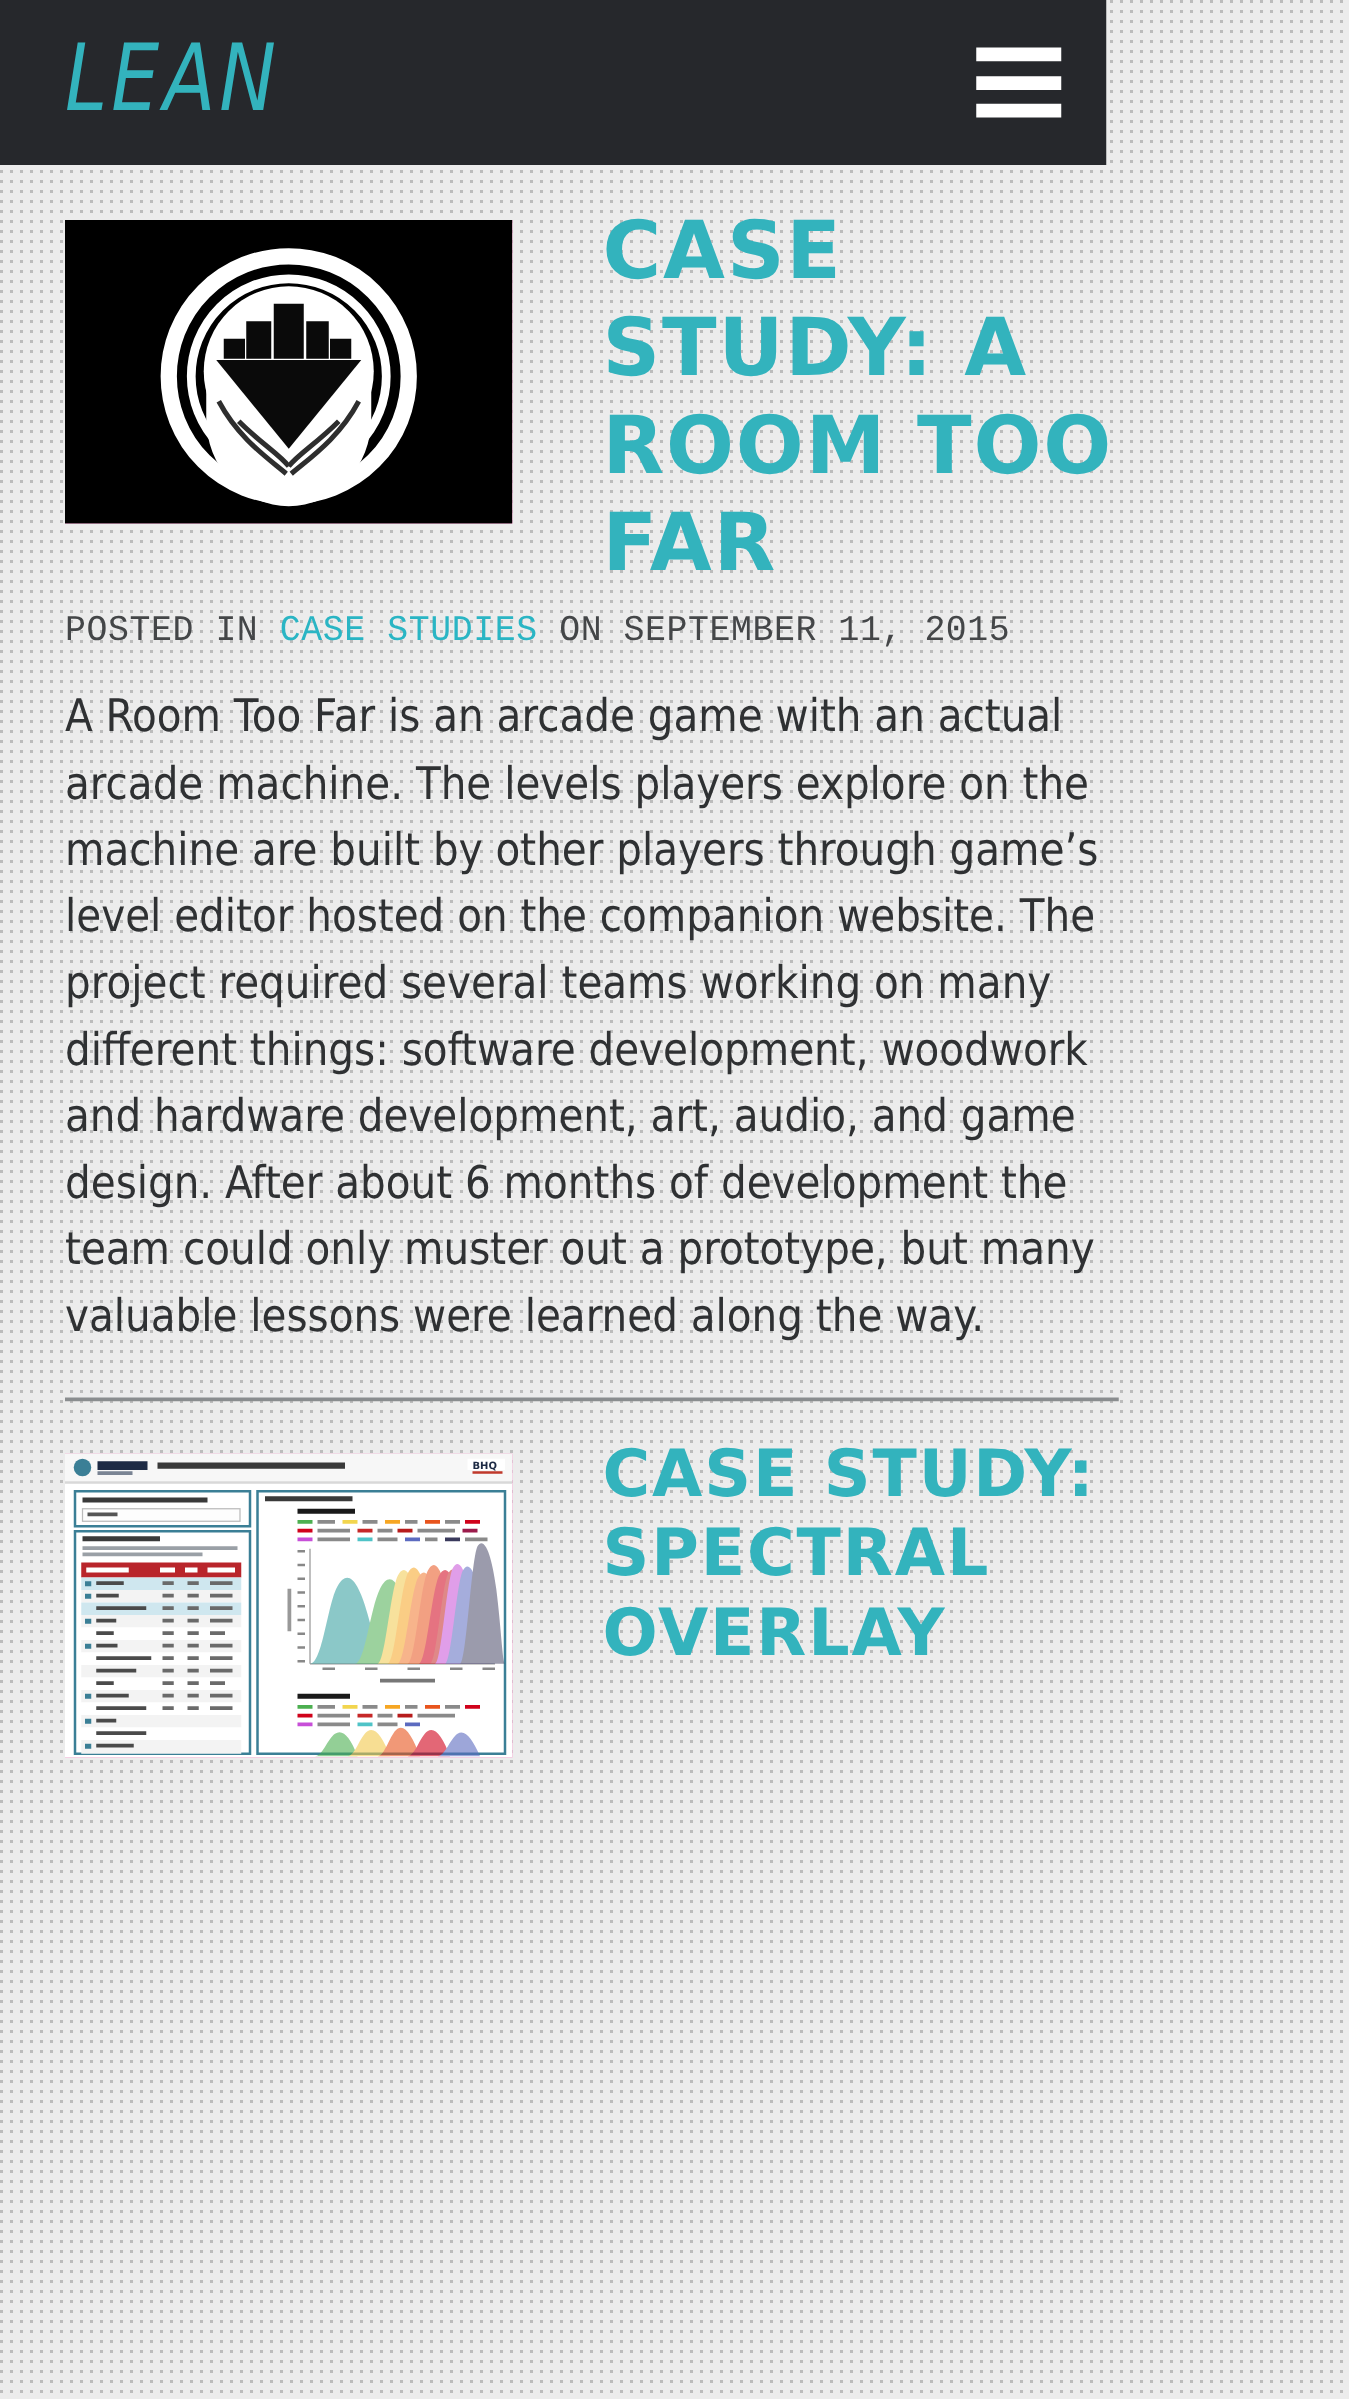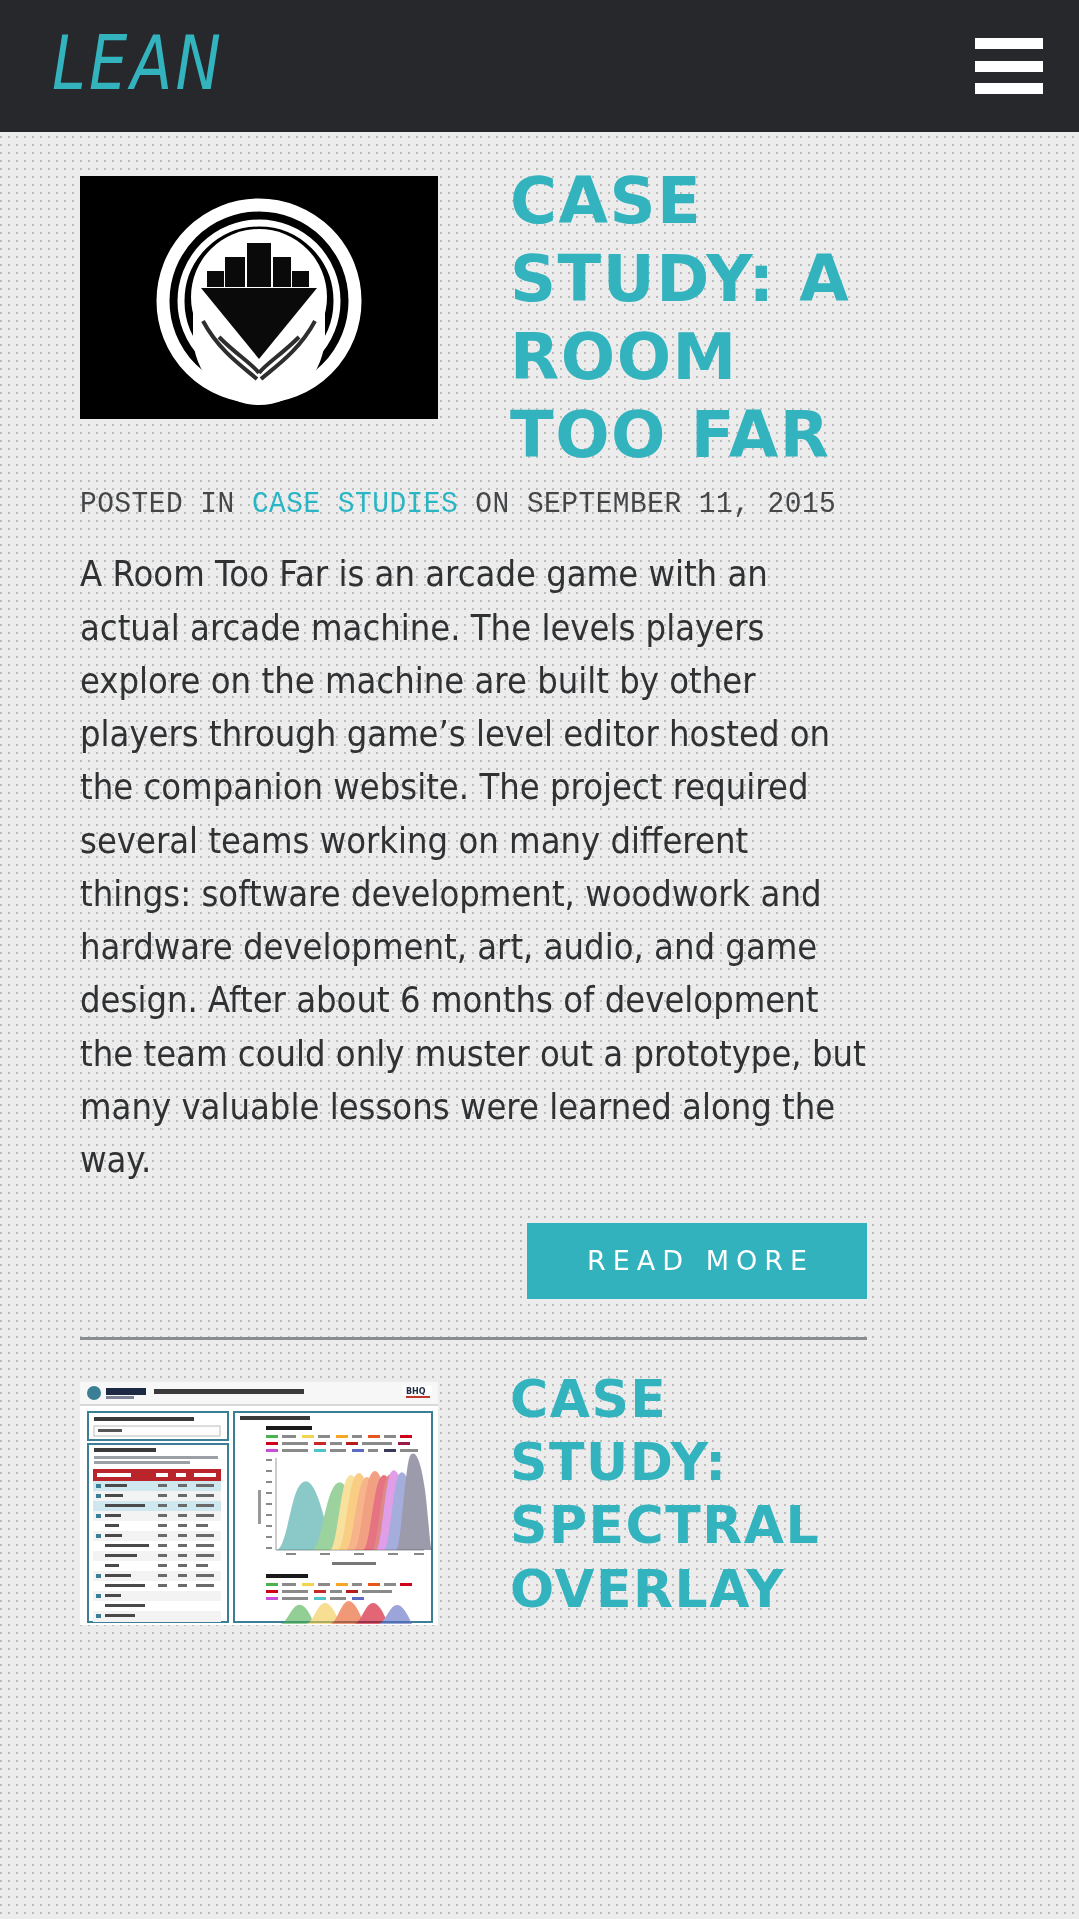--- a/index.html
+++ b/index.html
@@ -16,21 +16,21 @@
     
     background-image:
       radial-gradient(circle at 1.2px 1.2px, rgba(150,150,150,0.55) 1.2px, transparent 1.3px);
     background-size: 8px 8px;
     background-position: 0 0;
   }
 
   
   .site-header {
     position: relative;
-    width: 1079px;
+    width: 885px;
     height: 132px;
     background: #26282c;
     display: flex;
     align-items: center;
     justify-content: space-between;
     padding: 0 36px 0 52px;
   }
 
   .brand {
     font-family: "DejaVu Sans", sans-serif;
@@ -61,21 +61,21 @@
   .menu-toggle .bar {
     display: block;
     width: 68px;
     height: 11px;
     background: #ffffff;
   }
 
   
   .content {
     width: 947px;
-    padding: 0 80px;
+    padding: 0 52px;
   }
 
   .post {
     padding-top: 44px;
   }
 
   .post-layout {
     display: flex;
     align-items: flex-start;
     gap: 0;
@@ -231,23 +231,20 @@
 
     <div class="post-meta">
       <span>Posted in</span>
       <a href="#">Case Studies</a>
       <span>on</span>
       <span>September 11, 2015</span>
     </div>
 
     <p class="post-excerpt">A Room Too Far is an arcade game with an actual arcade machine. The levels players explore on the machine are built by other players through game’s level editor hosted on the companion website. The project required several teams working on many different things: software development, woodwork and hardware development, art, audio, and game design. After about 6 months of development the team could only muster out a prototype, but many valuable lessons were learned along the way.</p>
 
-    <div class="post-actions">
-      <a class="read-more" href="#">Read More</a>
-    </div>
 
     <hr class="divider">
   </article>
 
   <article class="post post-second">
     <div class="post-layout">
 
       <a class="thumb-wrap" href="#">
         <span class="thumb" title="spectral-overlay-tool-screenshot">
           <svg viewBox="0 0 358 243" preserveAspectRatio="xMidYMid slice">

